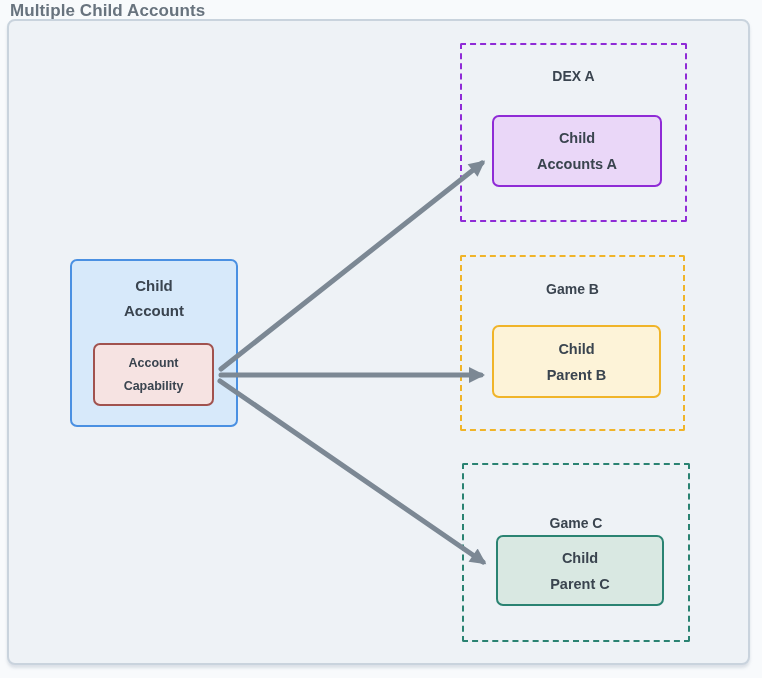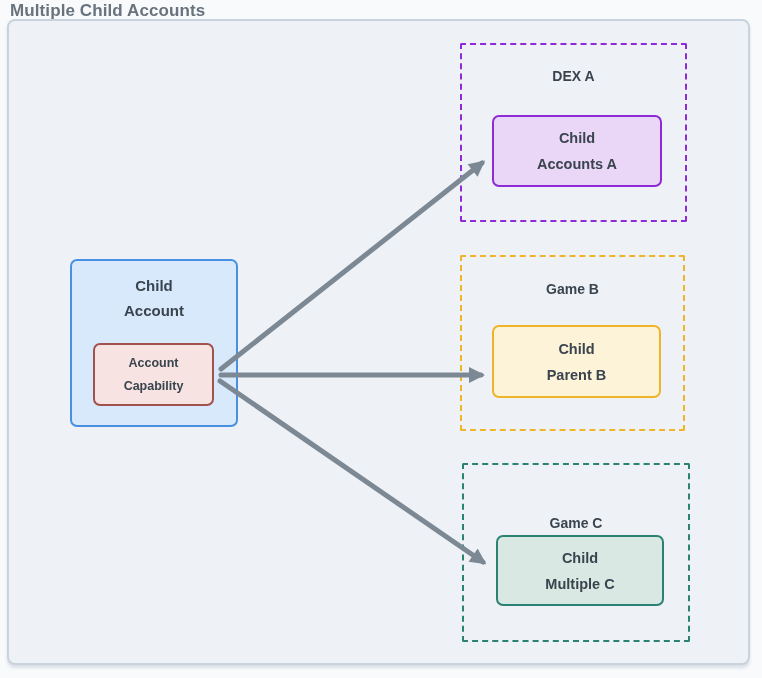--- a/index.html
+++ b/index.html
@@ -144,21 +144,21 @@
     <span>Accounts A</span>
   </div>
 
   <div class="node child-node child-b">
     <span>Child</span>
     <span>Parent B</span>
   </div>
 
   <div class="node child-node child-c">
     <span>Child</span>
-    <span>Multiple C</span>
+    <span>Parent C</span>
   </div>
 
   <svg class="arrows" width="762" height="678" viewBox="0 0 762 678">
     <defs>
       <marker id="ah" viewBox="0 0 10 10" refX="7.5" refY="5" markerWidth="3.6" markerHeight="3.2" orient="auto-start-reverse">
         <path d="M0,0 L10,5 L0,10 z" fill="#7c8894"></path>
       </marker>
     </defs>
     <line class="arrow-line" x1="221" y1="369" x2="482" y2="163" marker-end="url(#ah)"></line>
     <line class="arrow-line" x1="221" y1="375" x2="481" y2="375" marker-end="url(#ah)"></line>

